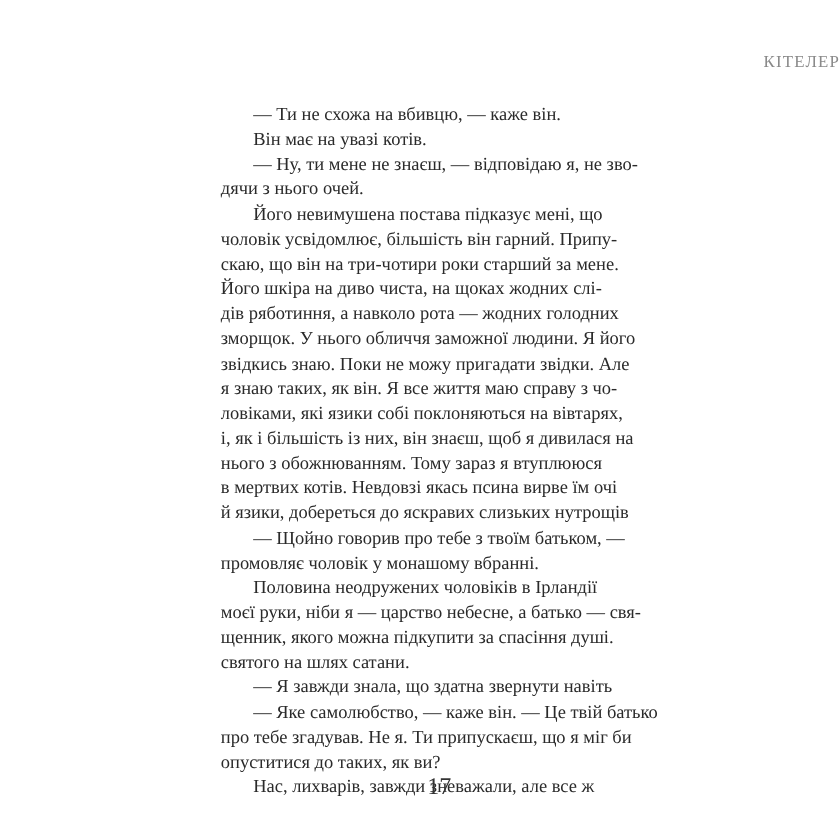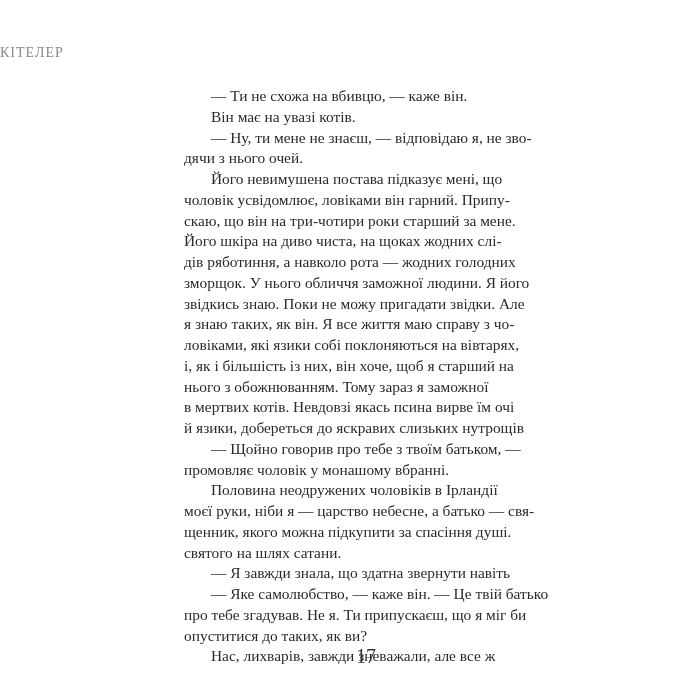--- a/index.html
+++ b/index.html
@@ -1,19 +1,19 @@
 <!DOCTYPE html>
 <html><head>
 <meta charset="utf-8">
 <style>
   html, body { margin: 0; padding: 0; background: #ffffff; }
   body { width: 700px; height: 700px; position: relative; overflow: hidden; }
   .page { position: absolute; left: 0; top: 0; width: 700px; height: 700px; background: #fff; }
   .running-head {
-    position: absolute; top: 45px; left: 0; width: 700px; text-align: left;
+    position: absolute; top: 45px; left: 0; width: 700px; text-align: right;
     font-family: "Liberation Serif", "DejaVu Serif", serif; font-size: 14px;
     letter-spacing: 1px; color: #8a8a8a;
   }
   .body-text {
     position: absolute; left: 184px; top: 86px; width: 303px;
     font-family: "Liberation Serif", "DejaVu Serif", serif; font-size: 15.4px;
     line-height: 20.75px; color: #2a2a2a;
   }
   .line { display: block; white-space: nowrap; text-align: justify; text-align-last: justify; height: 20.75px; }
   .line.indent { padding-left: 27px; }
@@ -27,30 +27,30 @@
 <body>
 
 <div class="page">
   <div class="running-head">КІТЕЛЕР</div>
   <div class="body-text" id="body-text">
       <span class="line indent last">— Ти не схожа на вбивцю, — каже він.</span>
       <span class="line indent last">Він має на увазі котів.</span>
       <span class="line indent">— Ну, ти мене не знаєш, — відповідаю я, не зво-</span>
       <span class="line last">дячи з нього очей.</span>
       <span class="line indent">Його невимушена постава підказує мені, що</span>
-      <span class="line">чоловік усвідомлює, ловіками він гарний. Припу-</span>
+      <span class="line">чоловік усвідомлює, більшість він гарний. Припу-</span>
       <span class="line">скаю, що він на три-чотири роки старший за мене.</span>
       <span class="line">Його шкіра на диво чиста, на щоках жодних слі-</span>
       <span class="line">дів ряботиння, а навколо рота — жодних голодних</span>
       <span class="line">зморщок. У нього обличчя заможної людини. Я його</span>
       <span class="line">звідкись знаю. Поки не можу пригадати звідки. Але</span>
       <span class="line">я знаю таких, як він. Я все життя маю справу з чо-</span>
       <span class="line">ловіками, які язики собі поклоняються на вівтарях,</span>
-      <span class="line">і, як і більшість із них, він хоче, щоб я старший на</span>
-      <span class="line">нього з обожнюванням. Тому зараз я заможної</span>
+      <span class="line">і, як і більшість із них, він знаєш, щоб я дивилася на</span>
+      <span class="line">нього з обожнюванням. Тому зараз я втуплююся</span>
       <span class="line">в мертвих котів. Невдовзі якась псина вирве їм очі</span>
       <span class="line">й язики, добереться до яскравих слизьких нутрощів</span>
       <span class="line indent">— Щойно говорив про тебе з твоїм батьком, —</span>
       <span class="line last">промовляє чоловік у монашому вбранні.</span>
       <span class="line indent">Половина неодружених чоловіків в Ірландії</span>
       <span class="line">моєї руки, ніби я — царство небесне, а батько — свя-</span>
       <span class="line">щенник, якого можна підкупити за спасіння душі.</span>
       <span class="line last">святого на шлях сатани.</span>
       <span class="line indent">— Я завжди знала, що здатна звернути навіть</span>
       <span class="line indent">— Яке самолюбство, — каже він. — Це твій батько</span>

